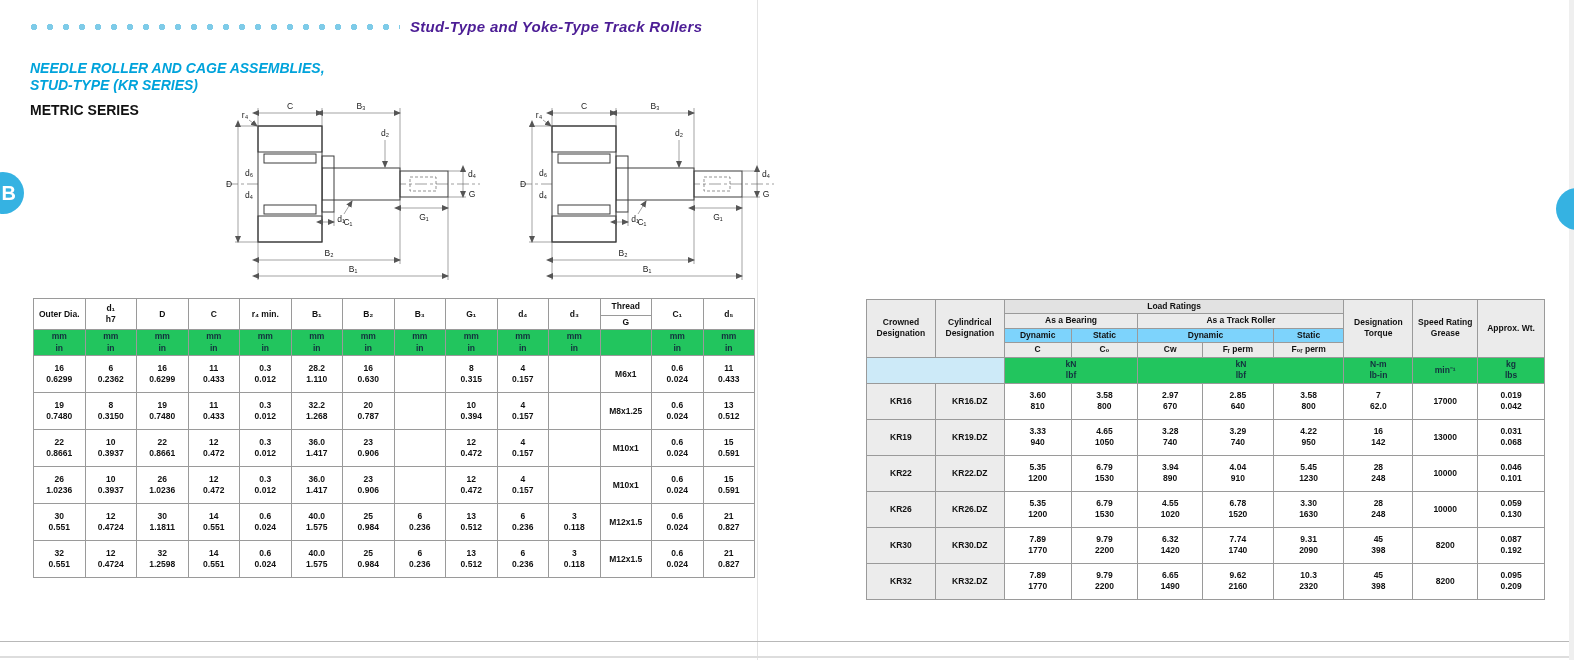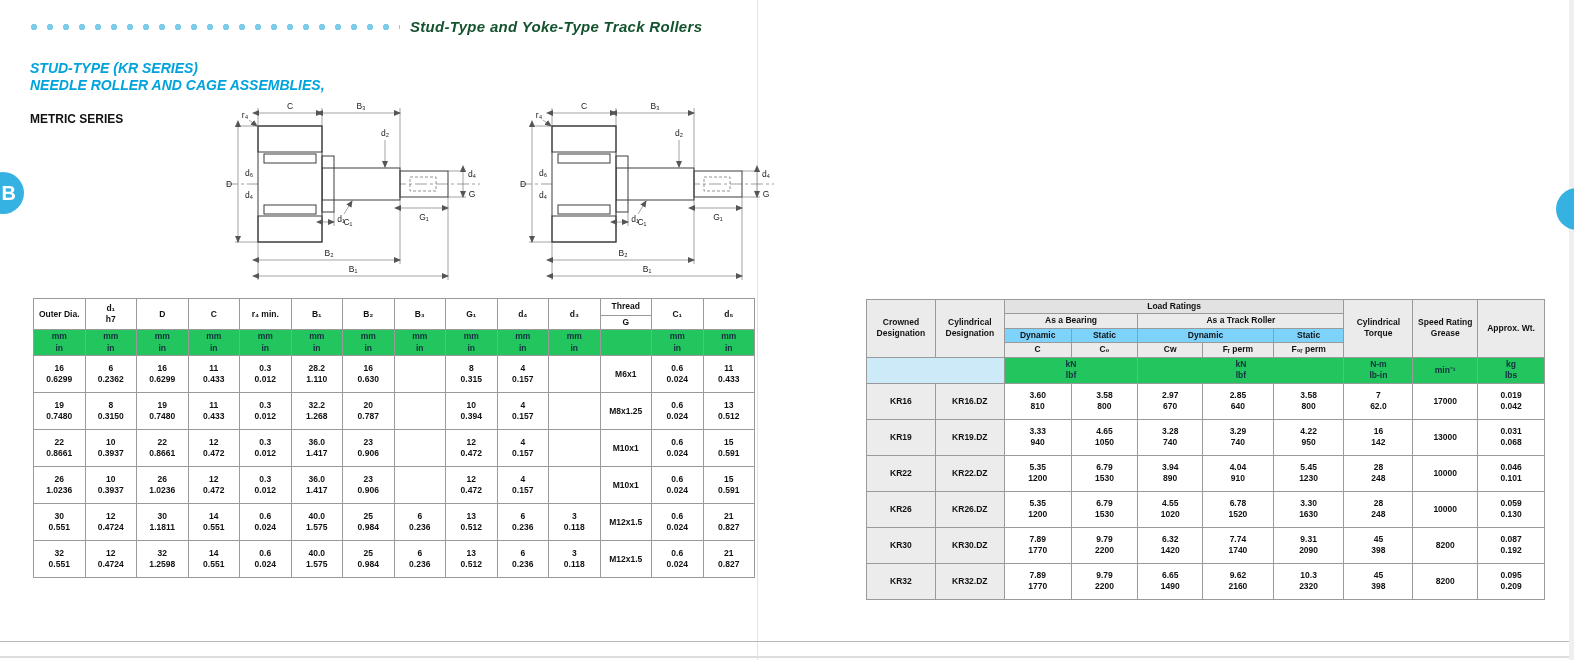--- a/index.html
+++ b/index.html
@@ -18,29 +18,29 @@
     background:#35b2e2;color:#ffffff;font-weight:bold;font-size:20px;
     display:flex;align-items:center;
   }
   .page-tab.left{left:-18px;top:172px;justify-content:flex-end;padding-right:8px;box-sizing:border-box;}
   .page-tab.right{right:-24px;top:188px;}
 
   
   .hdr{position:absolute;top:18px;left:30px;right:30px;display:flex;align-items:center;justify-content:space-between;}
   .hdr-left,.hdr-right{display:flex;align-items:center;gap:10px;}
   .hdr-title{font-size:15px;font-weight:bold;font-style:italic;letter-spacing:.3px;color:#1a1a1a;white-space:nowrap;}
-  .hdr-title.gray{color:#14532d;}
+  .hdr-title.gray{color:#4c1d95;}
   .dots{height:8px;background-image:radial-gradient(circle 3px at 4px 4px,#7ecbe8 99%,rgba(0,0,0,0));background-size:16px 8px;background-repeat:repeat-x;}
   .dots.l{width:430px;}
   .dots.r{width:370px;}
 
   
   .section{position:absolute;top:60px;left:30px;}
   .section .cyan{color:#00a3db;font-weight:bold;font-style:italic;font-size:14px;line-height:1.2;}
-  .section .sub{font-size:12px;font-weight:bold;color:#111;margin-top:18px;}
+  .section .sub{font-size:14px;font-weight:bold;color:#111;margin-top:8px;}
 
   
   .diagrams{position:absolute;left:212px;top:96px;display:flex;gap:14px;}
   .diag{width:280px;text-align:center;}
   .diag .cap{font-size:10px;font-weight:bold;margin-top:1px;}
   svg text{font-family:"Liberation Sans",sans-serif;font-size:8.5px;fill:#222;}
   .geo{stroke:#3c3c3c;stroke-width:1;fill:none;}
   .fillw{fill:#ffffff;}
   .cl{stroke:#777;stroke-width:.7;stroke-dasharray:12 3 3 3;}
   .dim{stroke:#666;stroke-width:.6;fill:none;}
@@ -139,22 +139,22 @@
 <div class="page-tab right"></div>
 
 <div class="hdr">
   <div class="hdr-right">
     <div class="dots r"></div>
     <span class="hdr-title gray">Stud-Type and Yoke-Type Track Rollers</span>
   </div>
 </div>
 
 <div class="section">
+  <div class="cyan">NEEDLE ROLLER AND CAGE ASSEMBLIES,</div>
   <div class="cyan">STUD-TYPE (KR SERIES)</div>
-  <div class="cyan">NEEDLE ROLLER AND CAGE ASSEMBLIES,</div>
   <div class="sub">METRIC SERIES</div>
 </div>
 
 <div class="diagrams">
   <div class="diag">
     <svg width="280" height="196" viewBox="0 0 280 196">
       <use href="#cf-geom"></use>
       <text x="78" y="13" text-anchor="middle">C</text>
       <text x="149" y="13" text-anchor="middle">B₃</text>
       <text x="173" y="40" text-anchor="middle">d₂</text>
@@ -607,21 +607,21 @@
       </tr>
     </tbody>
 </table>
 
 <table class="load-table">
   <thead>
     <tr>
       <th rowspan="4" style="width:64px">Crowned Designation</th>
       <th rowspan="4" style="width:64px">Cylindrical Designation</th>
       <th colspan="5" class="band">Load Ratings</th>
-      <th rowspan="4" style="width:64px">Cylindrical Torque</th>
+      <th rowspan="4" style="width:64px">Designation Torque</th>
       <th rowspan="4" style="width:60px">Speed Rating Grease</th>
       <th rowspan="4" style="width:62px">Approx. Wt.</th>
     </tr>
     <tr>
       <th colspan="2">As a Bearing</th>
       <th colspan="3">As a Track Roller</th>
     </tr>
     <tr>
       <th class="band2">Dynamic</th>
       <th class="band2">Static</th>

